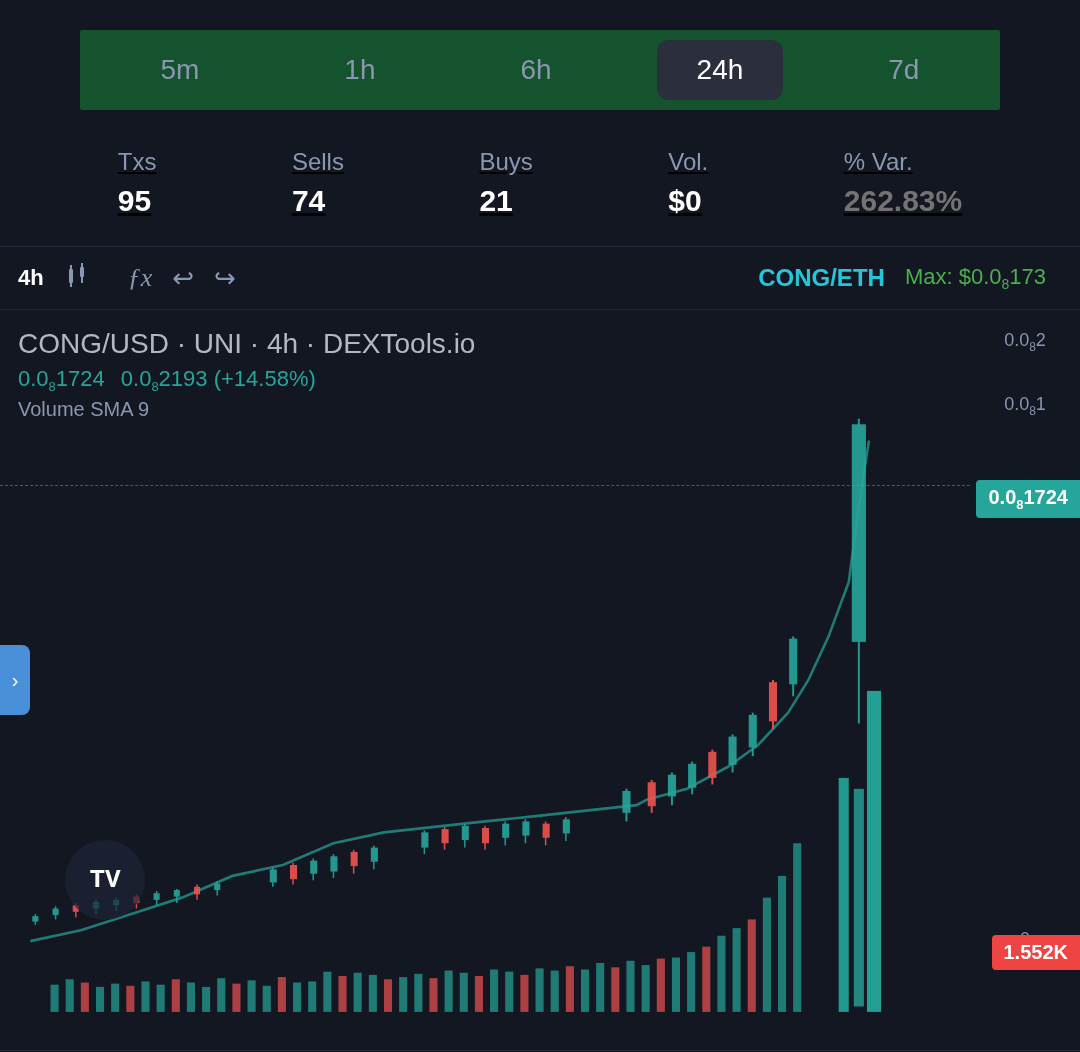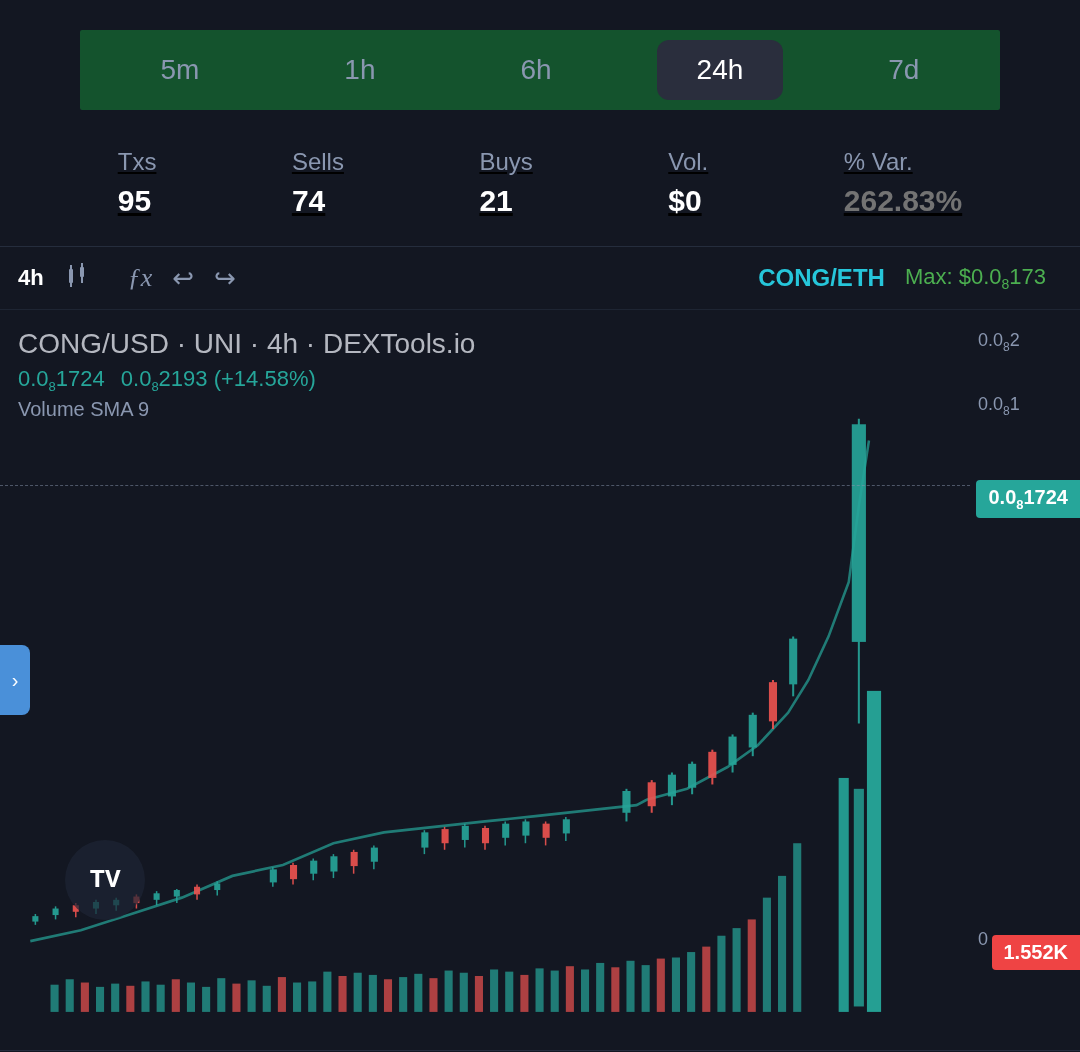--- a/index.html
+++ b/index.html
@@ -155,21 +155,21 @@
       height: 100%;
       display: flex;
       flex-direction: column;
       justify-content: space-between;
       padding: 20px 8px;
       pointer-events: none;
     }
     .price-label {
       color: #8a97b0;
       font-size: 18px;
-      text-align: left;
+      text-align: center;
     }
 
     
     .current-price-badge {
       position: absolute;
       right: 0;
       top: 170px;
       background: #26a69a;
       color: #fff;
       font-size: 20px;

